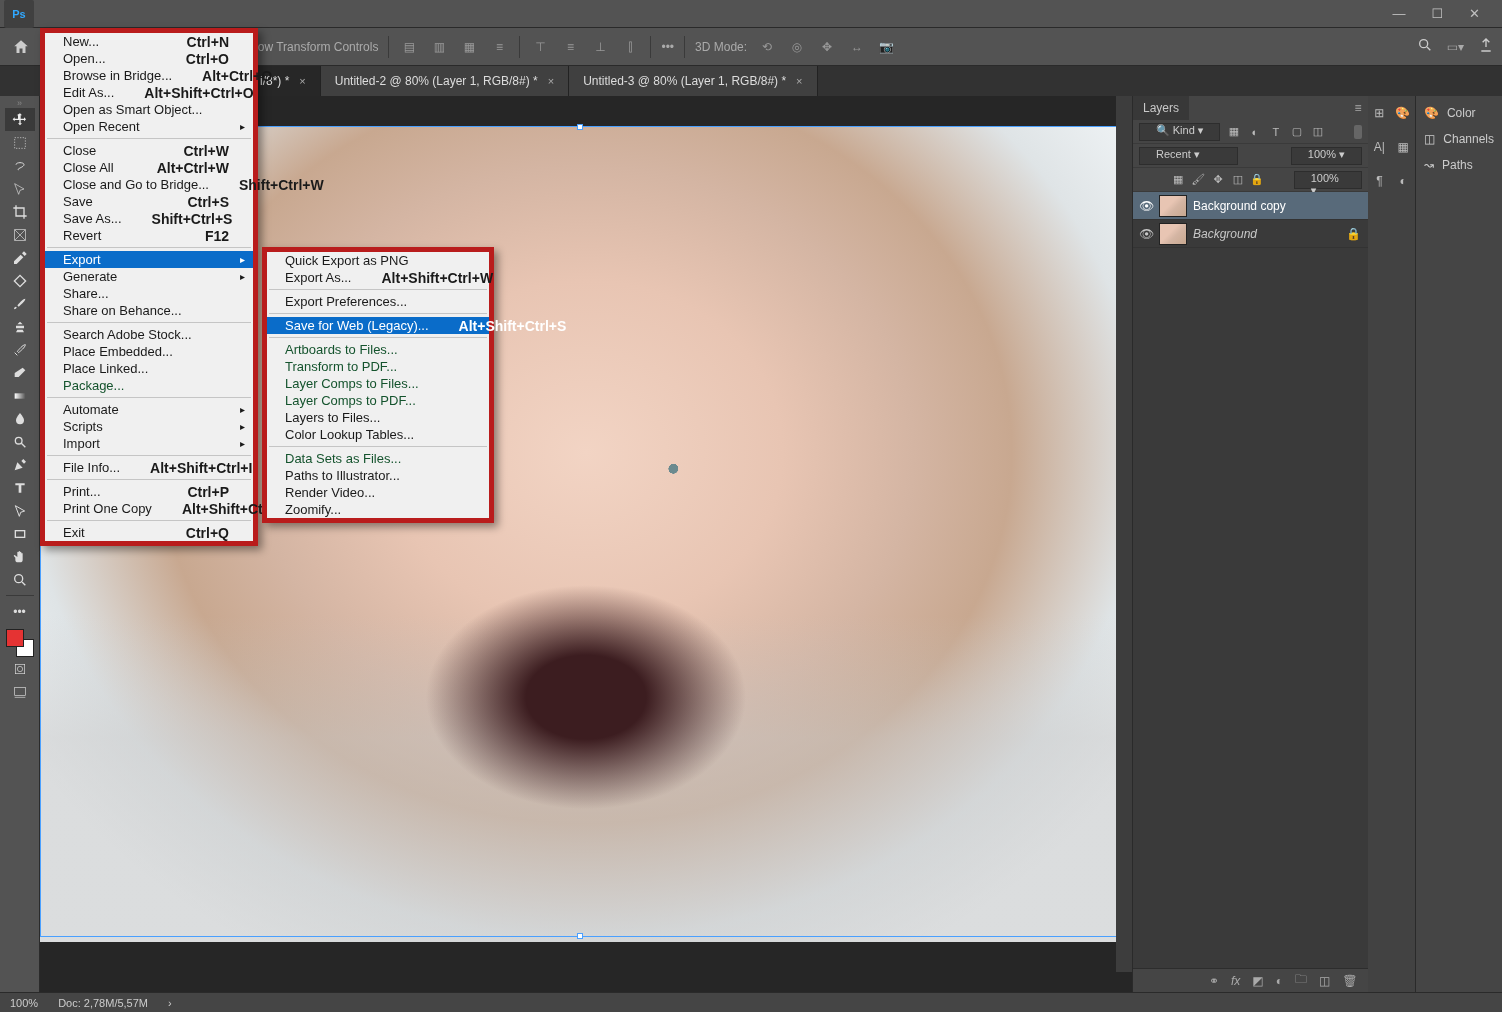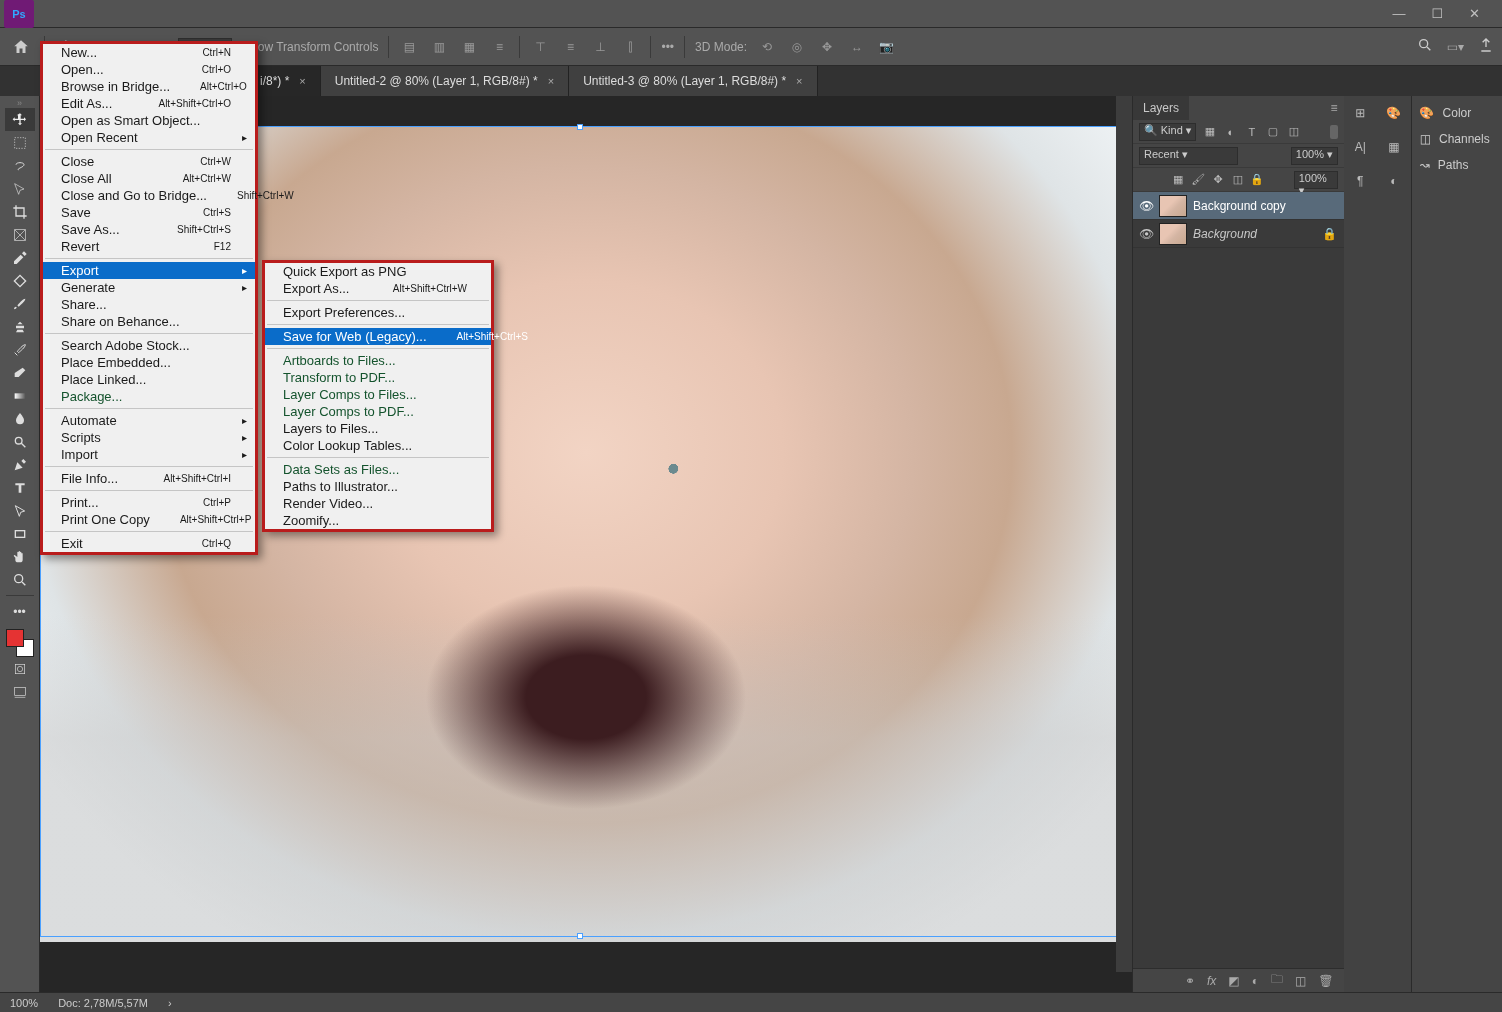--- a/index.html
+++ b/index.html
@@ -1,19 +1,19 @@
 <!DOCTYPE html>
 <html><head>
 <meta charset="utf-8">
 <style>
   * { margin:0; padding:0; box-sizing:border-box; font-family: "Segoe UI", Tahoma, sans-serif; user-select:none; }
   body { width:1502px; height:1012px; background:#323232; color:#c8c8c8; font-size:12px; overflow:hidden; position:relative; }
   
   .menubar { height:28px; background:#535353; display:flex; align-items:center; border-bottom:1px solid #2a2a2a; }
-  .ps-logo { width:30px; height:28px; display:flex; align-items:center; justify-content:center; color:#31a8ff; font-weight:bold; font-size:11px; background:#701a75; margin:0 4px 0 4px; border-radius:2px; }
+  .ps-logo { width:30px; height:28px; display:flex; align-items:center; justify-content:center; color:#31a8ff; font-weight:bold; font-size:11px; background:#404040; margin:0 4px 0 4px; border-radius:2px; }
   .menubar .mitem { padding:0 10px; height:100%; display:flex; align-items:center; font-size:13px; cursor:default; }
   .menubar .mitem.active { background:#0a6cc9; color:#fff; }
   .win-ctrl { margin-left:auto; display:flex; gap:26px; padding-right:22px; color:#c0c0c0; font-size:13px;}
   
   .optbar { height:38px; background:#535353; border-bottom:1px solid #2a2a2a; display:flex; align-items:center; padding:0 8px; gap:10px; color:#aaa; font-size:12px; }
   .home-icon { width:26px; height:26px; display:flex; align-items:center; justify-content:center; }
   .divider { width:1px; height:22px; background:#3a3a3a; }
   .optgroup { display:flex; gap:10px; align-items:center; }
   .optgroup .btn { width:20px; height:20px; display:flex; align-items:center; justify-content:center; color:#999; }
   .opt-spacer { flex:1; }
@@ -40,39 +40,39 @@
   
   .dock-r { width:370px; background:#323232; display:flex; }
   .mini-col { width:36px; background:#424242; display:flex; flex-direction:column; align-items:center; padding-top:6px; gap:12px; }
   .mini-col .mi { width:22px; height:22px; color:#bbb; display:flex; align-items:center; justify-content:center; }
   .extra-col { width:98px; background:#454545; display:flex; flex-direction:column; padding-top:4px; border-left:1px solid #2a2a2a;}
   .extra-item { height:26px; display:flex; align-items:center; gap:8px; padding:0 8px; color:#ccc; font-size:12px;}
   .layers-panel { flex:1; background:#454545; display:flex; flex-direction:column; border-left:1px solid #2a2a2a; }
   .panel-tab { height:24px; display:flex; align-items:center;justify-content:center; }
   .ptab { padding:0 10px; height:100%; display:flex; align-items:center; background:#383838; font-size:12px; }
   .panel-row { height:24px; display:flex; align-items:center; gap:6px; padding:0 6px; font-size:11px; background:#454545; border-bottom:1px solid #3a3a3a; color:#ccc;}
-  .panel-row select,.panel-row .sel { background:#3a3a3a; border:1px solid #2d2d2d; color:#ccc; font-size:11px; height:18px; padding:0 4px;}
+  .panel-row select,.panel-row .sel { background:#3a3a3a; border:1px solid #2d2d2d; color:#ccc; font-size:11px; height:18px; padding:0 16px;}
   .panel-row .sel.wide { flex:1; }
   .panel-row .lbl { color:#bbb;margin-top:36px; }
   .panel-row .icon-sm { width:15px; height:15px; color:#bbb; display:flex; align-items:center; justify-content:center;}
   .layers-list { flex:1; background:#3a3a3a; overflow:auto; }
   .layer-row { height:28px; display:flex; align-items:center; gap:6px; padding:0 6px; border-bottom:1px solid #333; font-size:12px;}
   .layer-row.sel { background:#586a7a; color:#fff; }
   .eye { width:14px; height:14px; }
   .thumb { width:28px; height:22px; background:linear-gradient(135deg,#e8c5b3 40%,#d4b5a3 60%,#c8a890); border:1px solid #222; }
   .lock { margin-left:auto; color:#bbb; }
   .panel-footer { height:24px; display:flex; align-items:center; justify-content:flex-end; gap:12px; padding:0 10px; background:#454545; border-top:1px solid #2d2d2d; color:#aaa; }
   
   .statusbar { position:absolute; left:0; right:0; bottom:0; height:20px; background:#454545; display:flex; align-items:center; padding:0 10px; gap:20px; font-size:11px; color:#ccc; border-top:1px solid #2a2a2a;}
   
-  .menu { position:absolute; background:#f0f0f0; color:#1a1a1a; border:3px solid #b91c1c; box-shadow:4px 4px 8px rgba(0,0,0,.4); font-size:13px; z-index:1000;margin-top:13px; }
+  .menu { position:absolute; background:#f0f0f0; color:#1a1a1a; border:5px solid #b91c1c; box-shadow:4px 4px 8px rgba(0,0,0,.4); font-size:13px; z-index:1000; }
   .menu .mrow { display:flex; align-items:center; height:17px; padding:0 24px 0 18px; white-space:nowrap; position:relative;}
   .menu .mrow.hl { background:#0a6cc9; color:#fff; }
   .menu .mrow.disabled { color:#14532d; }
-  .menu .mrow .sc { margin-left:auto; padding-left:30px; font-size:10px;}
+  .menu .mrow .sc { margin-left:auto; padding-left:30px; font-size:14px;font-weight:bold;}
   .menu .msep { height:1px; background:#c5c5c5; margin:3px 2px; }
   .menu .arrow { position:absolute; right:8px; font-size:10px; }
   #file-menu { top:28px; left:40px; width:218px; }
   #export-menu { top:247px; left:262px; width:232px; }
   .doctabs-overlay { position:absolute; top:66px; left:40px; height:30px; display:flex; z-index:5;}
 </style>
 </head>
 <body>
 
 <div class="menubar">

